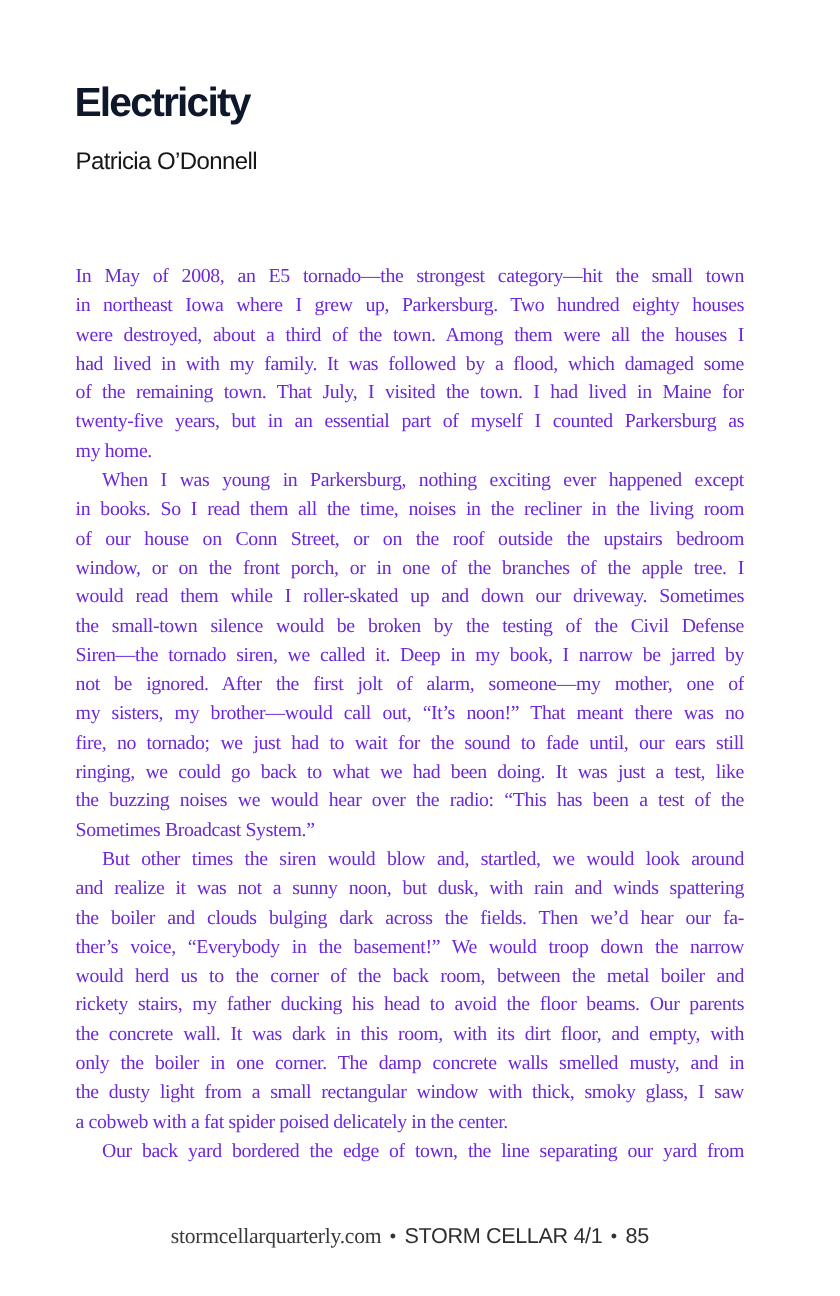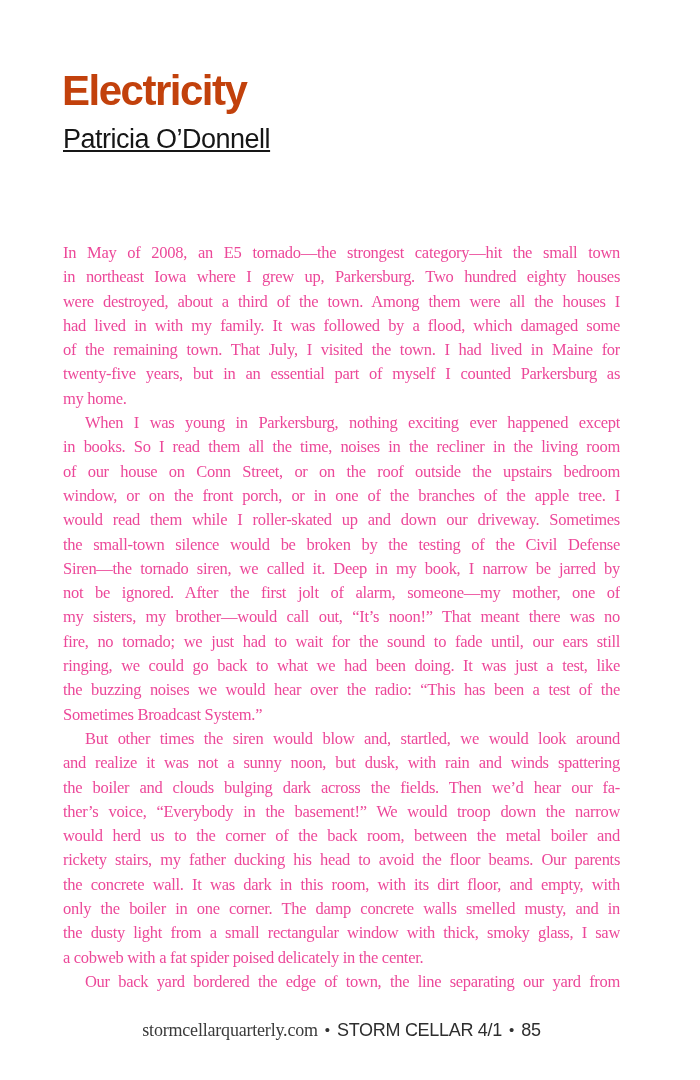--- a/index.html
+++ b/index.html
@@ -13,45 +13,43 @@
   .page {
     position: absolute; inset: 0;
     background: #ffffff;
   }
   .title {
     position: absolute;
     left: 62px; top: 68px;
     margin: 0;
     font-family: "Liberation Sans", sans-serif;
     font-weight: 700;
-    font-size: 42px;
+    font-size: 34px;
     letter-spacing: -1.5px;
-    color: #c2410c;
+    color: #0f172a;
     line-height: 1.1;
   }
   .author {
     position: absolute;
     left: 63px; top: 123px;
     font-family: "Liberation Sans", sans-serif;
     font-weight: 400;
-    font-size: 27px;
+    font-size: 20px;
     letter-spacing: -0.5px;
     color: #161616;
     line-height: 1.2;
-    text-decoration: underline;
   }
   .body-text {
     position: absolute;
     left: 63px; top: 218px;
     width: 557px;
     font-family: "Liberation Serif", serif;
     font-size: 16.5px;
     letter-spacing: -0.3px;
-    color: #ec4899;
-    margin-top: 23px;
+    color: #6d28d9;
   }
   .line {
     line-height: 24.3px;
     height: 24.3px;
     overflow: hidden;
     text-align: justify;
     text-align-last: justify;
     white-space: normal;
   }
   .line.line-end { text-align-last: left; }

